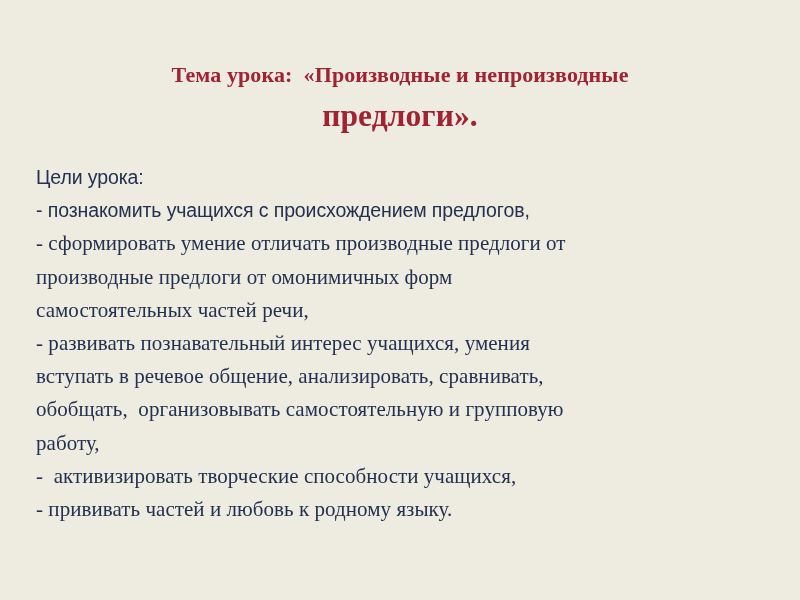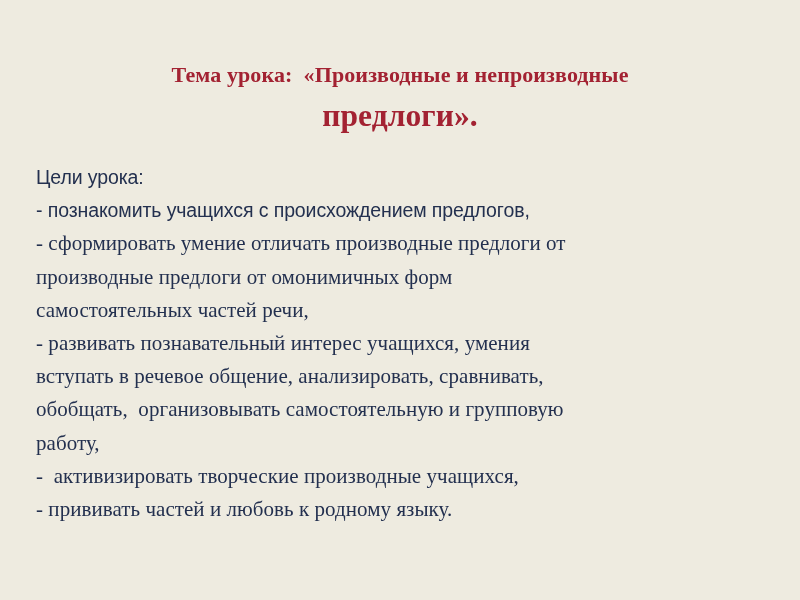--- a/index.html
+++ b/index.html
@@ -82,17 +82,17 @@
   <div class="body-block">
     <div class="body-line sans">Цели урока:</div>
     <div class="body-line sans">- познакомить учащихся с происхождением предлогов,</div>
     <div class="body-line">- сформировать умение отличать производные предлоги от</div>
     <div class="body-line">производные предлоги от омонимичных форм</div>
     <div class="body-line">самостоятельных частей речи,</div>
     <div class="body-line">- развивать познавательный интерес учащихся, умения</div>
     <div class="body-line">вступать в речевое общение, анализировать, сравнивать,</div>
     <div class="body-line">обобщать,  организовывать самостоятельную и групповую</div>
     <div class="body-line">работу,</div>
-    <div class="body-line">-  активизировать творческие производные учащихся,</div>
+    <div class="body-line">-  активизировать творческие способности учащихся,</div>
     <div class="body-line">- прививать частей и любовь к родному языку.</div>
   </div>
 
 </div>
 
 </body></html>

